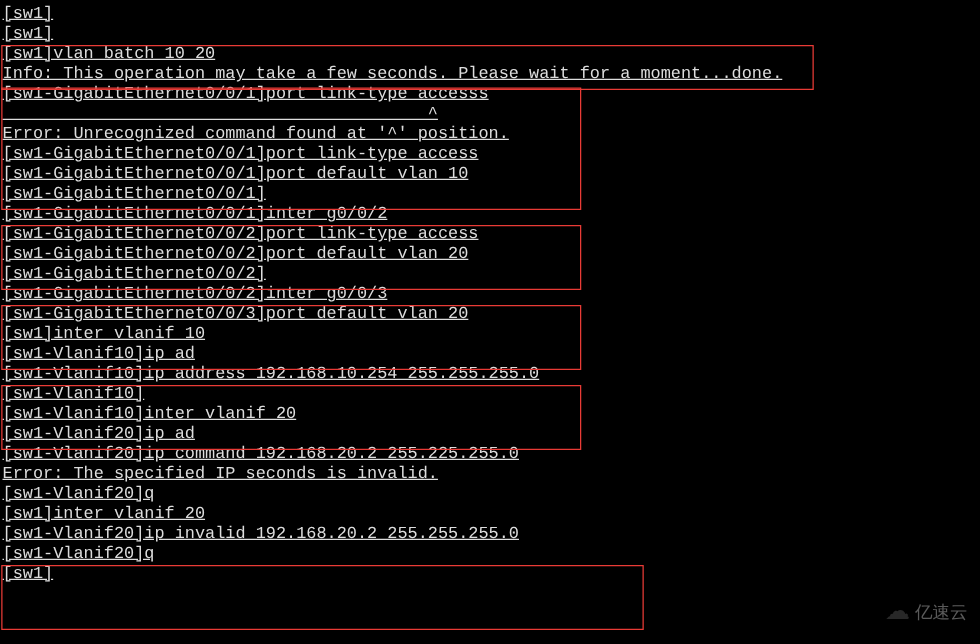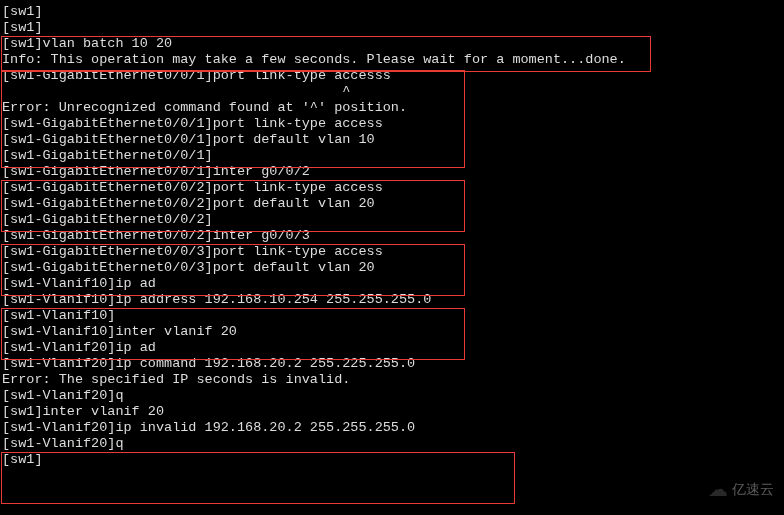--- a/index.html
+++ b/index.html
@@ -11,20 +11,21 @@
     font-family: "Courier New", Consolas, monospace;
     font-size: 13.5px;
     line-height: 16px;
     color: #ddd;
     overflow: hidden;
     position: relative;
   }
   .term {
     position: relative;
     padding: 4px 0 0 2px;
+    text-decoration: underline;
   }
   .line {
     white-space: pre;
     height: 16px;
   }
   .box {
     position: absolute;
     border: 1px solid #e93b36;
     pointer-events: none;
   }
@@ -56,22 +57,22 @@
   <div class="line">                                          ^</div>
   <div class="line">Error: Unrecognized command found at '^' position.</div>
   <div class="line">[sw1-GigabitEthernet0/0/1]port link-type access</div>
   <div class="line">[sw1-GigabitEthernet0/0/1]port default vlan 10</div>
   <div class="line">[sw1-GigabitEthernet0/0/1]</div>
   <div class="line">[sw1-GigabitEthernet0/0/1]inter g0/0/2</div>
   <div class="line">[sw1-GigabitEthernet0/0/2]port link-type access</div>
   <div class="line">[sw1-GigabitEthernet0/0/2]port default vlan 20</div>
   <div class="line">[sw1-GigabitEthernet0/0/2]</div>
   <div class="line">[sw1-GigabitEthernet0/0/2]inter g0/0/3</div>
-  <div class="line">[sw1-GigabitEthernet0/0/3]port link-type access</div>
   <div class="line">[sw1-GigabitEthernet0/0/3]port default vlan 20</div>
+  <div class="line">[sw1]inter vlanif 10</div>
   <div class="line">[sw1-Vlanif10]ip ad</div>
   <div class="line">[sw1-Vlanif10]ip address 192.168.10.254 255.255.255.0</div>
   <div class="line">[sw1-Vlanif10]</div>
   <div class="line">[sw1-Vlanif10]inter vlanif 20</div>
   <div class="line">[sw1-Vlanif20]ip ad</div>
   <div class="line">[sw1-Vlanif20]ip command 192.168.20.2 255.225.255.0</div>
   <div class="line">Error: The specified IP seconds is invalid.</div>
   <div class="line">[sw1-Vlanif20]q</div>
   <div class="line">[sw1]inter vlanif 20</div>
   <div class="line">[sw1-Vlanif20]ip invalid 192.168.20.2 255.255.255.0</div>

